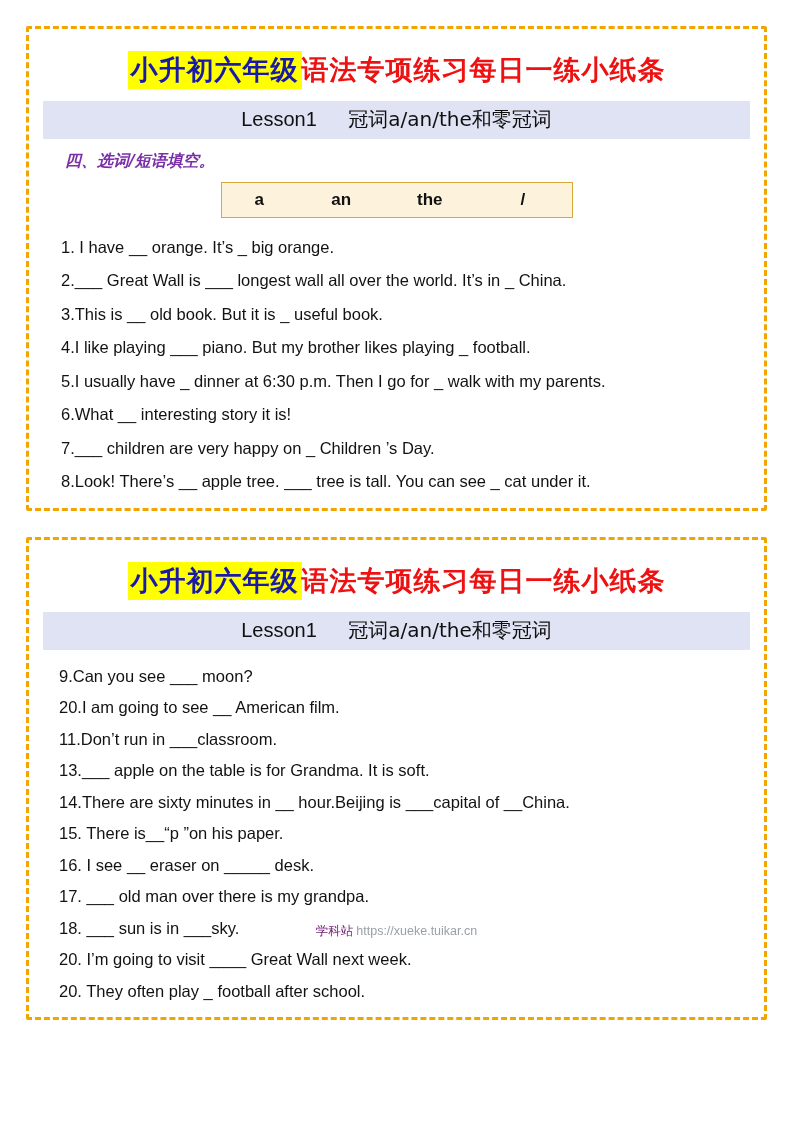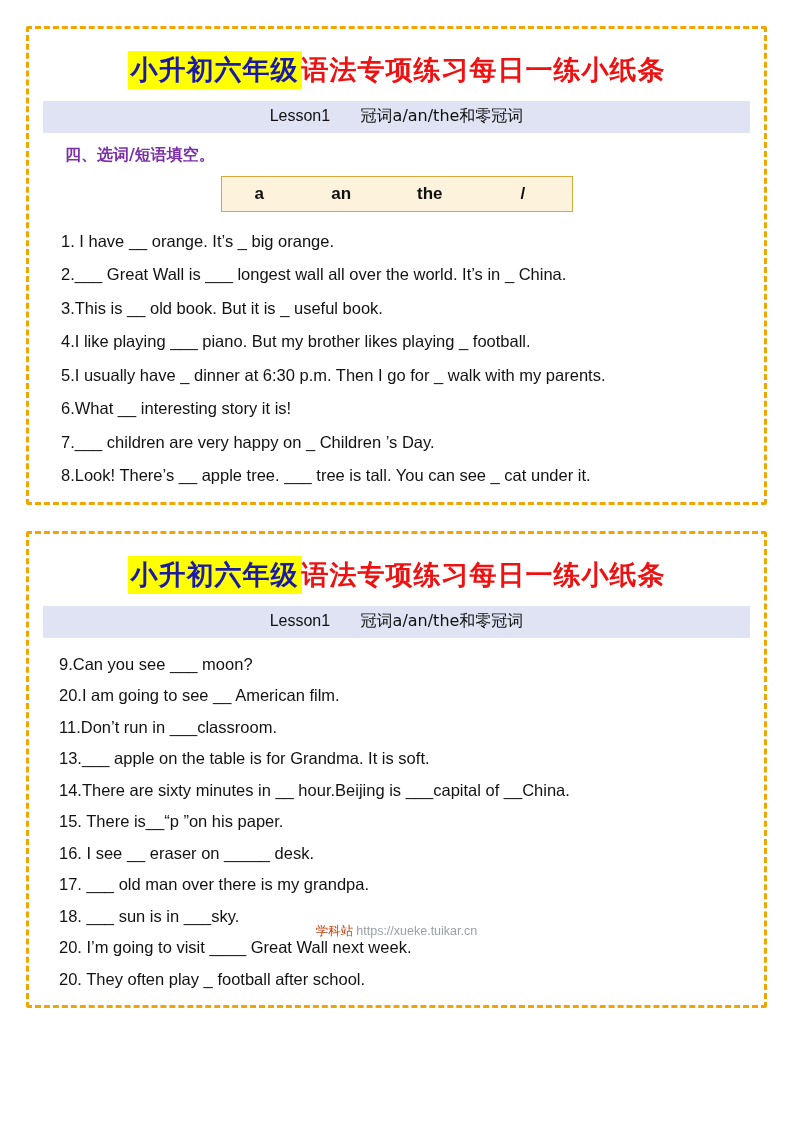--- a/index.html
+++ b/index.html
@@ -48,34 +48,35 @@
     font-size: 27px;
     letter-spacing: 1px;
     font-family: Liberation Sans, sans-serif;
   }
 
   
   .lesson-bar {
     background: #dfe3f3;
     text-align: center;
     padding: 5px 0 6px 0;
-    font-size: 16px;
+    font-size: 20px;
     color: #101010;
     margin-bottom: 10px;
   }
   .lesson-bar .lesson-name { margin-right: 26px; }
   .lesson-bar .lesson-topic { font-family: "DejaVu Sans", sans-serif; }
 
   
   .section-head {
     color: #7a2ea8;
     font-weight: bold;
     font-size: 16px;
     margin: 12px 0 10px 22px;
     font-family: "DejaVu Sans", sans-serif;
+    font-style: italic;
   }
 
   
   .wordbox-wrap {
     display: flex;
     justify-content: center;
     margin-bottom: 12px;
   }
   .wordbox {
     border: 1px solid #d6a93b;
@@ -115,21 +116,21 @@
   
   .watermark {
     position: absolute;
     left: 0; right: 0;
     bottom: 24px;
     text-align: center;
     font-size: 12.5px;
     color: #9aa0a6;
   }
   .watermark .wm-logo {
-    color: #c2410c;
+    color: #701a75;
     margin-right: 3px;
     font-family: "DejaVu Sans", sans-serif;
   }
 </style>
 </head>
 <body>
 
 <div class="page">
 
   <div class="card card-1">

